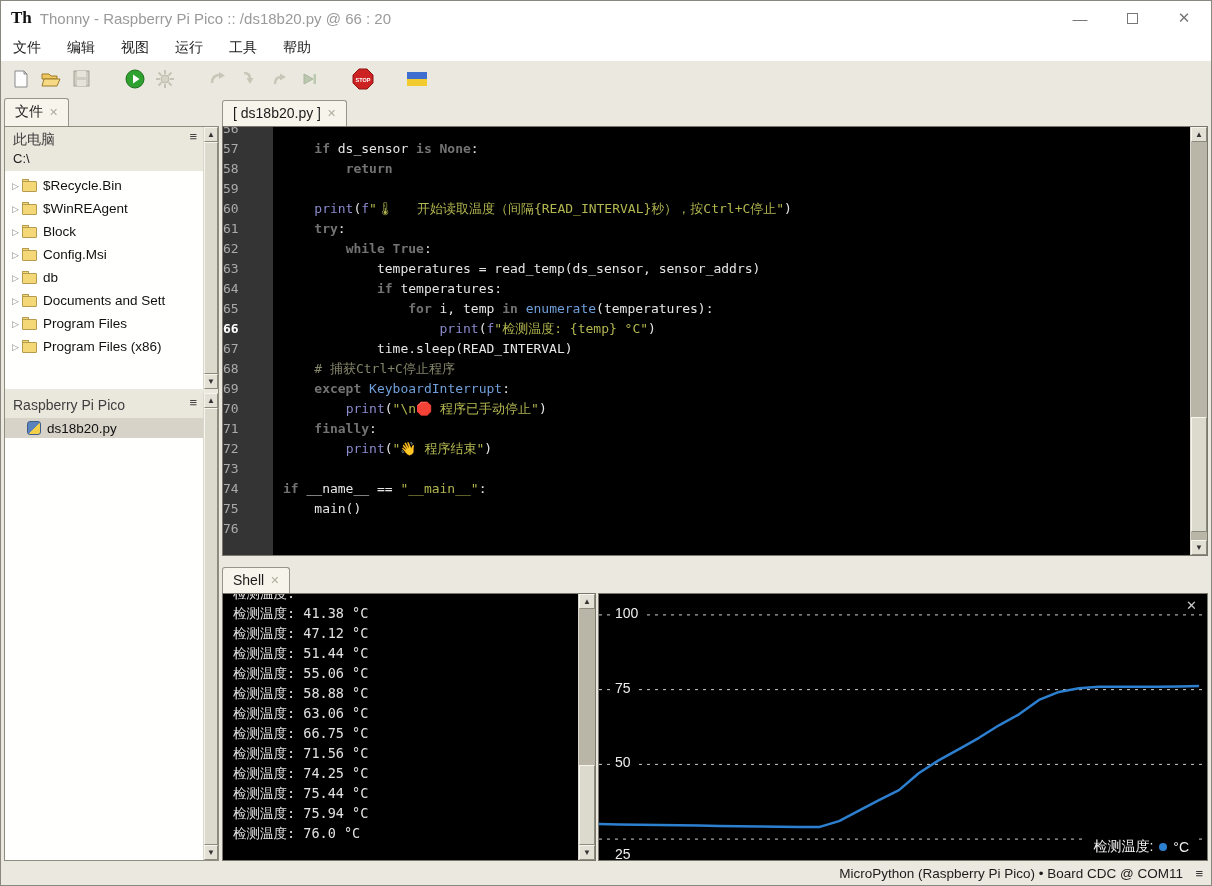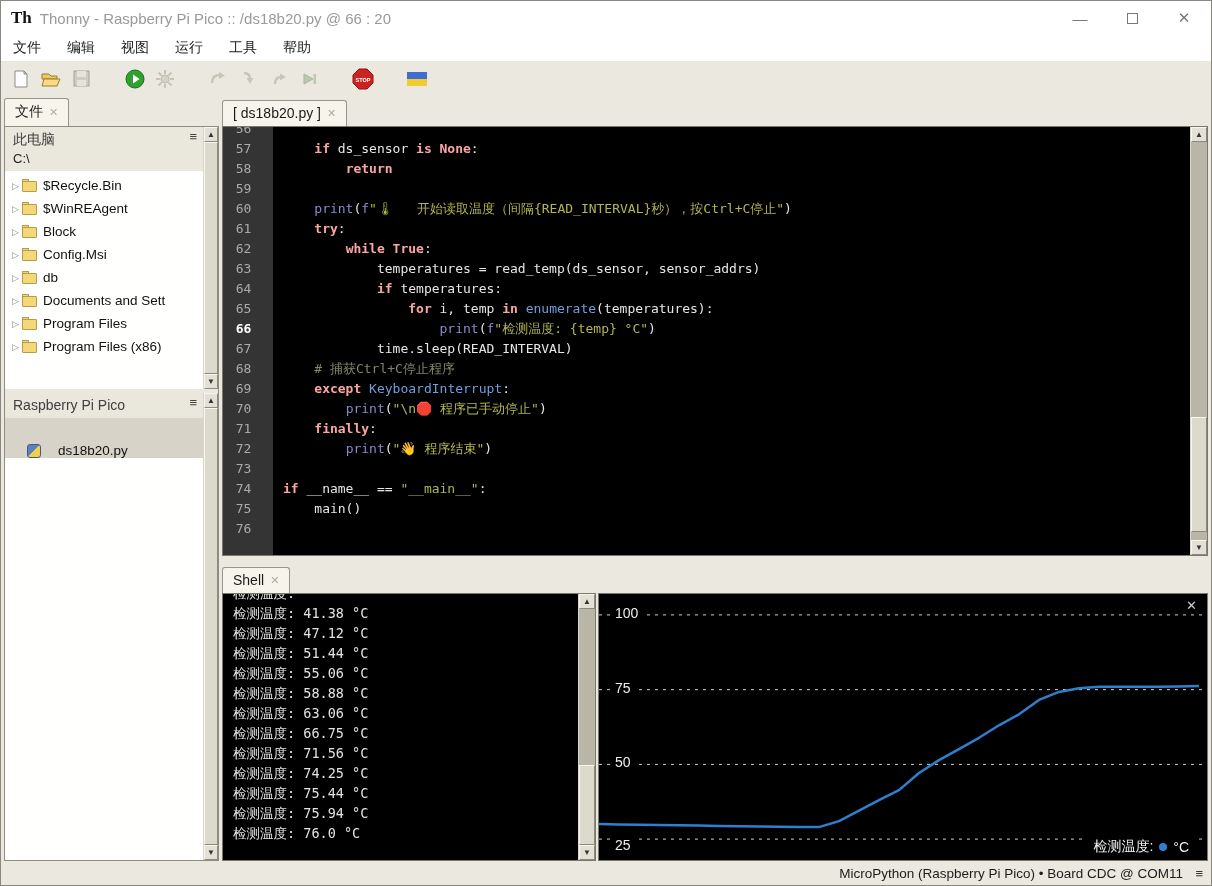--- a/index.html
+++ b/index.html
@@ -42,40 +42,40 @@
   .fp-header { background:#eae7dd; padding:4px 6px 5px 8px; position:relative; flex:0 0 auto; }
   .fp-header .hdr-blue { color:#404040; font-size:14px; }
   .fp-header .hdr-path { color:#222; font-size:13px; margin-top:2px; }
   .hamburger { position:absolute; top:5px; right:6px; color:#444; font-size:13px; line-height:10px; }
   .tree { padding-top:3px; background:#fffffe; }
   .tree-row { display:flex; align-items:center; height:23px; padding-left:4px; font-size:13.5px; color:#111; white-space:nowrap; overflow:hidden; }
   .expander { color:#888; font-size:9px; width:13px; text-align:center; flex:0 0 auto; }
   .folder-ic { width:16px; height:13px; margin-right:5px; flex:0 0 auto; position:relative; }
   .folder-ic .f-b { position:absolute; left:0; top:2px; width:15px; height:11px; background:#f4d877; border:1px solid #b49b4e; border-radius:1px; }
   .folder-ic .f-t { position:absolute; left:0; top:0; width:7px; height:4px; background:#f4d877; border:1px solid #b49b4e; border-bottom:none; border-radius:1px 1px 0 0; }
-  .device-row { display:flex; align-items:flex-end; height:40px; background:#d7d3c9; padding-left:22px; font-size:13.5px; color:#111;gap:11px; }
+  .device-row { display:flex; align-items:center; height:20px; background:#d7d3c9; padding-left:22px; font-size:13.5px; color:#111; }
   .py-ic { width:14px; height:14px; margin-right:6px; border-radius:3px; background:linear-gradient(135deg,#5b82bb 0 50%, #f3cf4a 50% 100%); border:1px solid #3c5c8c; }
 
   
   .vsb { width:15px; flex:0 0 auto; background:#b9b5a7; display:flex; flex-direction:column; border-left:1px solid #d9d6cb; }
   .vsb-btn { height:15px; flex:0 0 auto; background:#e3e0d5; border:1px solid; border-color:#f7f5ee #8c897e #8c897e #f7f5ee; color:#333; font-size:8px; line-height:13px; text-align:center; }
   .vsb-track { flex:1 1 auto; position:relative; }
   .vsb-thumb { position:absolute; left:0; right:0; background:#dcd9cd; border:1px solid; border-color:#f7f5ee #8c897e #8c897e #f7f5ee; }
 
   
   .right { flex:1 1 auto; display:flex; flex-direction:column; margin-left:3px; min-width:0; }
   .ed-tabrow { height:30px; display:flex; align-items:flex-end; flex:0 0 auto; }
   .editor-box { height:430px; flex:0 0 auto; border:1px solid #7a776c; display:flex; background:#000; min-width:0; }
   .gutter { width:50px; flex:0 0 auto; background:#343434; overflow:hidden; padding-top:0; }
   .gutter-inner, .code-inner { margin-top:-8px; }
-  .gut-line { height:20px; line-height:20px; text-align:center; padding-right:9px; color:#aaaaaa; font-family:"DejaVu Sans Mono", monospace; font-size:13px; }
+  .gut-line { height:20px; line-height:20px; text-align:left; padding-right:9px; color:#aaaaaa; font-family:"DejaVu Sans Mono", monospace; font-size:13px; }
   .gut-line.active { color:#ffffff; font-weight:bold; }
   .code { flex:1 1 auto; overflow:hidden; padding-left:10px; }
   .code-line { height:20px; line-height:20px; white-space:pre; font-family:"DejaVu Sans Mono", monospace; font-size:13px; color:#e6e6e6; }
-  .tok-k { color:#fca5a5; font-weight:bold; }
+  .tok-k { color:#737373; font-weight:bold; }
   .tok-b { color:#8a8ace;margin-top:41px; }
   .tok-n { color:#6f9fdb; }
   .tok-s { color:#b2b64f; }
   .tok-c { color:#85856b; }
   .tok-p { color:#e6e6e6; }
   .ed-sb { width:17px; }
 
   .shell-tabrow { height:29px; margin-top:8px; display:flex; align-items:flex-end; flex:0 0 auto; }
   .bottom-row { flex:1 1 auto; display:flex; min-height:0; }
   .terminal-box { width:374px; flex:0 0 auto; border:1px solid #7a776c; background:#000; display:flex; min-width:0; }
@@ -436,21 +436,21 @@
               <polyline points="0,230.1 20,230.4 40,230.7 60,231.0 80,231.3 100,231.6 120,231.9 140,232.2 160,232.5 180,232.8 200,233.1 220,233.1 240,227.1 260,216.7 280,206.2 300,196.1 320,179.0 340,166.1 360,155.2 380,143.8 400,131.3 420,120.3 440,105.9 460,97.9 480,94.3 500,92.8 520,92.7 540,92.7 560,92.7 580,92.4 600,92.1" fill="none" stroke="#2d7fd0" stroke-width="2.5" stroke-linejoin="round"></polyline>
             </svg>
           <div class="legend">
             <span>检测温度:</span>
             <span class="legend-dot" id="legend-dot" style="background: rgb(45, 127, 208);"></span>
             <span>°C</span>
           </div>
         <div class="ytick" style="top: 10.9213px;">100</div>
             <div class="ytick" style="top: 85.6404px;">75</div>
             <div class="ytick" style="top: 160.36px;">50</div>
-            <div class="ytick" style="top: 243px;">25</div>
+            <div class="ytick" style="top: 252px;">25</div>
           </div>
       </div>
     </div>
   </div>
 
   <div class="statusbar">
     <span>MicroPython (Raspberry Pi Pico)  •  Board CDC @ COM11</span>
     <span class="status-menu">≡</span>
   </div>
 </div>

